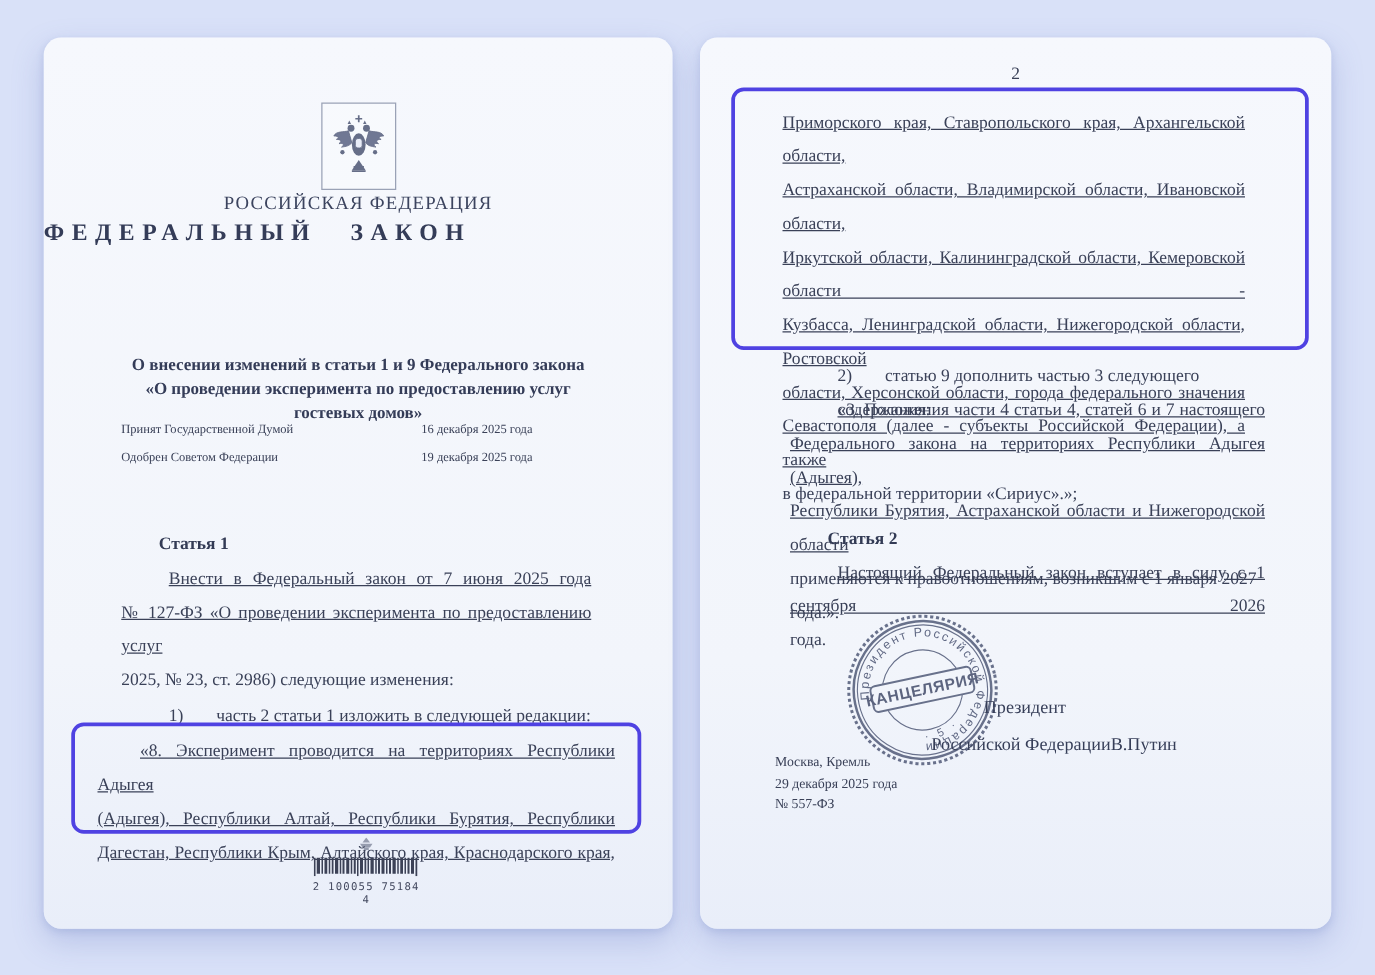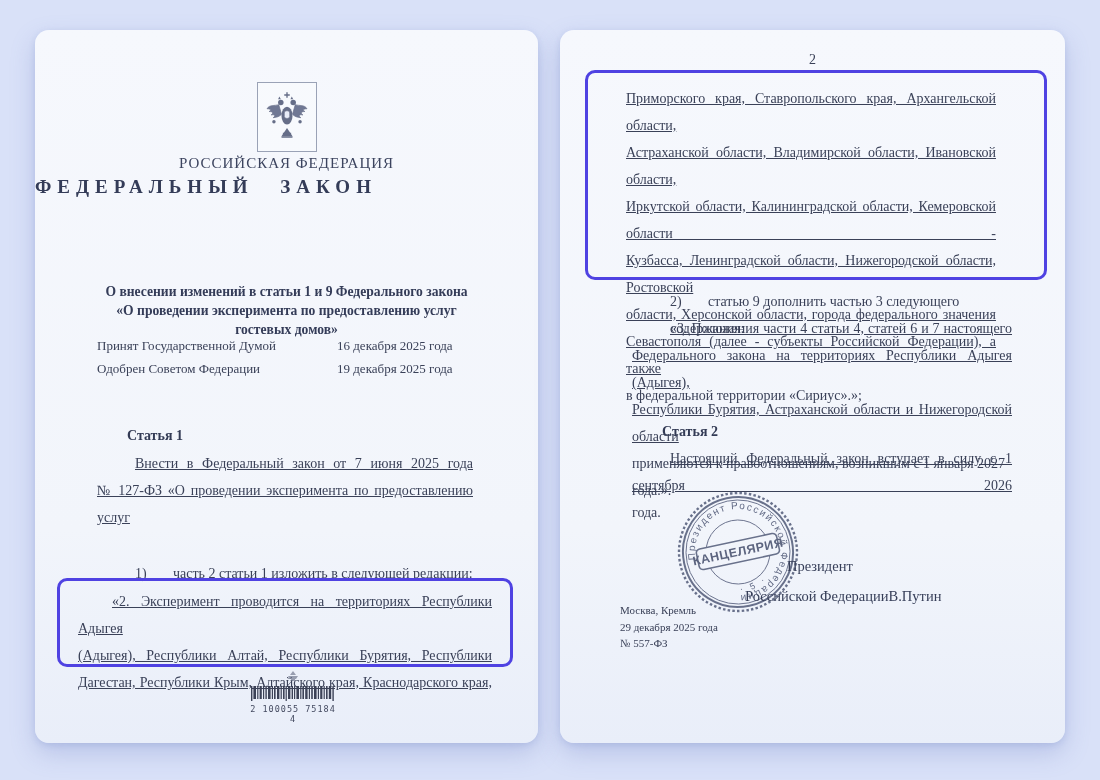--- a/index.html
+++ b/index.html
@@ -26,21 +26,21 @@
   .arms-box{
     left:50%;top:52px;transform:translateX(-50%);
     width:58px;height:68px;border:1px solid #9aa2b6;
     display:flex;align-items:center;justify-content:center;background:rgba(255,255,255,.25);
   }
   .country{left:0;top:125px;width:100%;text-align:center;font-size:15px;letter-spacing:1px;color:#3c445f;}
   .doctype{left:0;top:146px;width:100%;text-align:left;font-size:19px;font-weight:bold;
            letter-spacing:6px;word-spacing:16px;color:#343c58;}
   .law-title{left:0;top:212px;width:100%;text-align:center;font-weight:bold;font-size:13.6px;line-height:19px;color:#343c58;margin-top:40px;}
 
-  .adoption{left:62px;top:308px;width:378px;font-size:13px;}
+  .adoption{left:62px;top:308px;width:378px;font-size:10px;}
   .adoption-row{position:relative;height:23px;}
   .adoption-row .lab{position:absolute;left:0;top:0;}
   .adoption-row .dat{position:absolute;left:240px;top:0;}
 
   
   .col{font-size:14px;line-height:27px;color:#3a4158;}
   .col-left{left:62px;width:376px;}
   .col-right{left:72px;width:380px;}
   .jl{text-align:justify;text-align-last:justify;text-decoration:underline;}
   .ll{text-align:left;}
@@ -116,30 +116,31 @@
     </div>
   </div>
 
   <div class="abs col col-left" style="top:392px;">
     <div class="art-head">Статья 1</div>
   </div>
 
   <div class="abs col col-left" style="top:420px;">
     <div class="jl indent">Внести в Федеральный закон от 7 июня 2025 года</div>
     <div class="jl">№ 127-ФЗ «О проведении эксперимента по предоставлению услуг</div>
+    <div class="ll">2025, № 23, ст. 2986) следующие изменения:</div>
   </div>
 
   <div class="abs col col-left" style="top:530px;">
     <div class="item-line">
       <span class="item-num">1)</span><span>часть 2 статьи 1 изложить в следующей редакции:</span>
     </div>
   </div>
 
   <div class="abs hl-box hl1 col" style="border-color: rgb(79, 66, 226);">
-    <div class="jl">«2. Эксперимент проводится на территориях Республики Адыгея</div>
+    <div class="jl">«8. Эксперимент проводится на территориях Республики Адыгея</div>
     <div class="jl">(Адыгея), Республики Алтай, Республики Бурятия, Республики</div>
     <div class="jl">Дагестан, Республики Крым, Алтайского края, Краснодарского края,</div>
   </div>
 
   <div class="abs barcode-wrap">
     <svg width="16" height="11" viewBox="0 0 16 11" style="opacity:.65">
       <g fill="#6a7188">
         <path d="M8 0 l3 4 h-6 z"></path>
         <path d="M3 5 h10 l-2 3 h-6 z"></path>
         <rect x="6" y="8" width="4" height="2"></rect>

